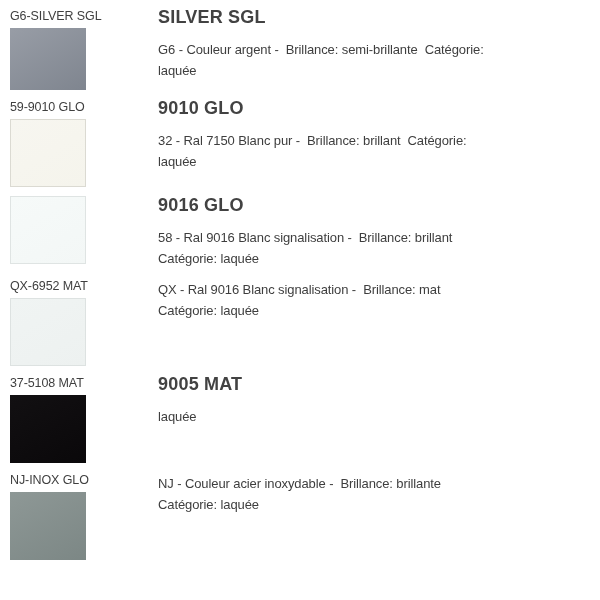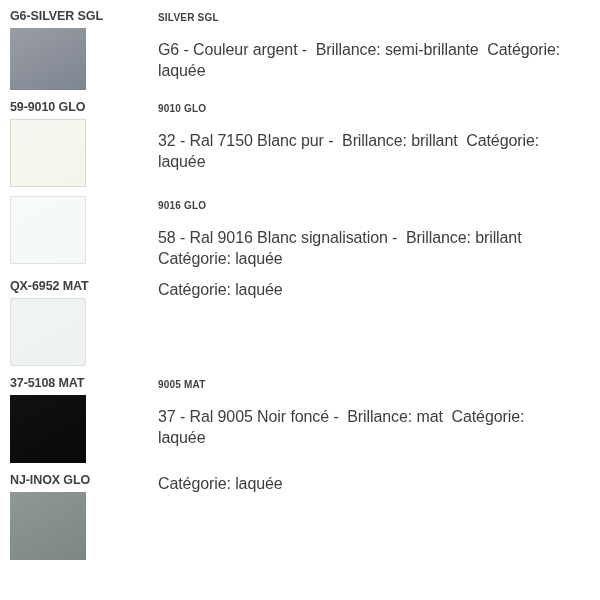--- a/index.html
+++ b/index.html
@@ -19,21 +19,21 @@
     display: flex;
     align-items: flex-start;
     margin-bottom: 9px;
   }
   .left-col {
     width: 148px;
     flex: 0 0 148px;
   }
   .code {
     font-size: 12.5px;
-    font-weight: 700;
+    font-weight: 400;
     color: #3f3f3f;
     letter-spacing: -0.1px;
     line-height: 16px;
     margin-bottom: 4px;
     white-space: pre;
   }
   .swatch {
     width: 76px;
     height: 68px;
     box-sizing: border-box;
@@ -41,30 +41,30 @@
   }
   .row:first-child .swatch {
     height: 62px;
   }
   .right-col {
     flex: 1 1 auto;
     padding-top: 1px;
     min-width: 0;
   }
   .title {
-    font-size: 10px;
+    font-size: 18px;
     font-weight: 600;
     color: #424242;
     letter-spacing: 0.2px;
     line-height: 17px;
     margin: 0 0 13px 0;
     white-space: pre;
   }
   .desc-line {
-    font-size: 16px;
+    font-size: 13px;
     color: #3e3e3e;
     letter-spacing: -0.1px;
     line-height: 21px;
     white-space: pre;
   }
 </style>
 </head>
 <body>
 
 <div class="list">
@@ -103,39 +103,40 @@
       <div class="desc-line">Catégorie: laquée</div>
     </div>
   </div>
 
   <div class="row">
     <div class="left-col">
       <div class="code">QX-6952 MAT</div>
       <div class="swatch" style="background: linear-gradient(150deg, rgb(240, 244, 243), rgb(237, 241, 240)); border: 1px solid rgb(221, 226, 225);"></div>
     </div>
     <div class="right-col">
+      <div class="desc-line">QX - Ral 9016 Blanc signalisation -  Brillance: mat</div>
       <div class="desc-line">Catégorie: laquée</div>
     </div>
   </div>
 
   <div class="row">
     <div class="left-col">
       <div class="code">37-5108 MAT</div>
       <div class="swatch" style="background: linear-gradient(150deg, rgb(18, 16, 18), rgb(10, 8, 10)); border: none;"></div>
     </div>
     <div class="right-col">
       <div class="title">9005 MAT</div>
-      <div class="desc-line">37 - Ral 9005 Noir foncé -  Brillance: mat  Catégorie:</div>
       <div class="desc-line">laquée</div>
     </div>
   </div>
 
   <div class="row">
     <div class="left-col">
       <div class="code">NJ-INOX GLO</div>
       <div class="swatch" style="background: linear-gradient(150deg, rgb(142, 152, 150), rgb(124, 135, 133)); border: none;"></div>
     </div>
     <div class="right-col">
+      <div class="desc-line">NJ - Couleur acier inoxydable -  Brillance: brillante</div>
       <div class="desc-line">Catégorie: laquée</div>
     </div>
   </div>
 
 </div>
 
 </body></html>

